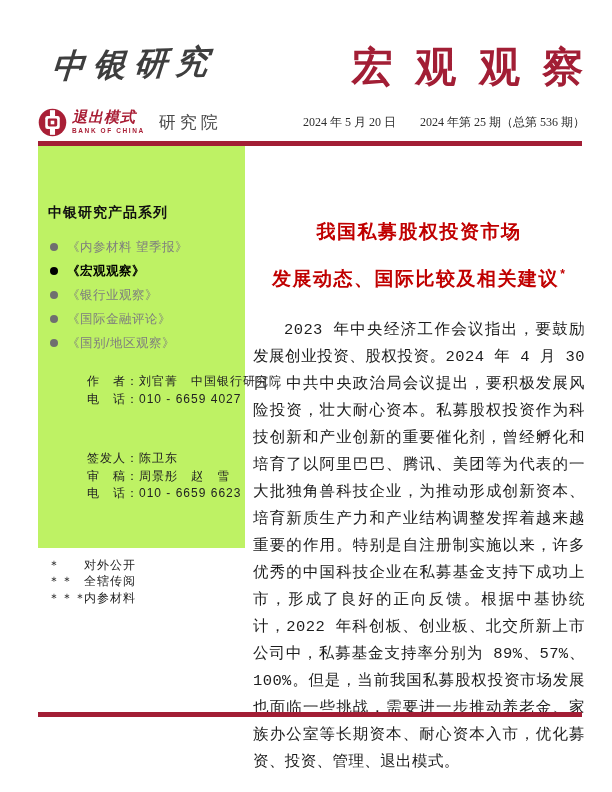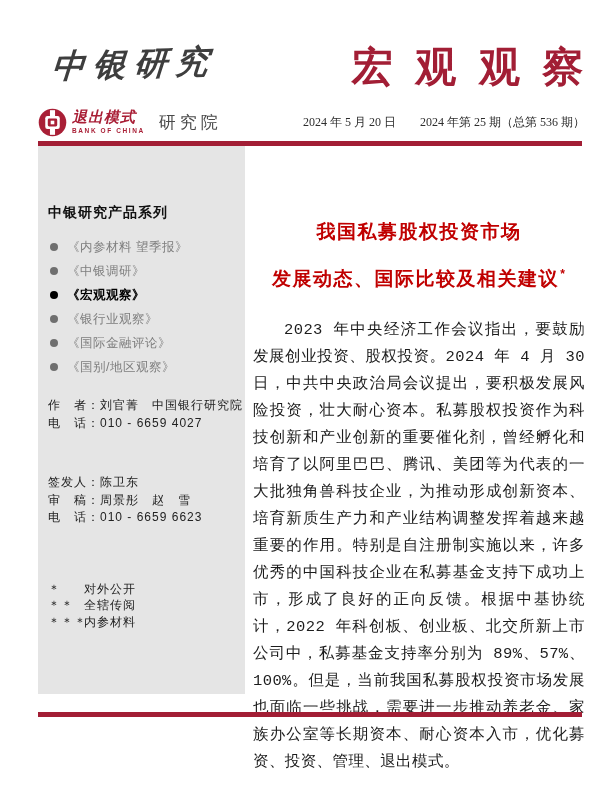--- a/index.html
+++ b/index.html
@@ -45,41 +45,41 @@
   .head-spacer { flex:1; }
   .issue-date { font-size:12px; color:#2d2d2d; white-space:nowrap; }
   .issue-no   { font-size:12px; color:#2d2d2d; margin-left:24px; white-space:nowrap; }
   .rule-top, .rule-bottom {
     position:absolute; left:38px; width:544px; height:4.5px; background:#A21E35;
   }
   .rule-top { top:141px; }
   .rule-bottom { top:712px; }
   
   .sidebar {
-    position:absolute; left:38px; top:146px; width:207px; height:548px;
-    background:#e5e5e5; padding:58px 16px 0 10px;
+    position:absolute; left:38px; top:146px; width:207px; height:402px;
+    background:#bef264; padding:58px 16px 0 10px;
     font-family:"Liberation Sans","DejaVu Sans",sans-serif;
   }
   .series-title {
     font-size:14px; font-weight:bold; color:#111; letter-spacing:1px;
     margin-bottom:13px;
   }
   .series-list { list-style:none; }
   .series-list li {
     display:flex; align-items:center;
     font-size:12.5px; color:#7e7e7e; line-height:24px; letter-spacing:0.5px;
   }
   .series-list li .dot {
     width:8px; height:8px; border-radius:50%; background:#6f6f6f;
     margin:0 9px 0 2px; flex:0 0 auto;
   }
   .series-list li.active { color:#000; font-weight:bold; }
   .series-list li.active .dot { background:#000; }
   .info-block { margin-top:18px; }
-  .info-row { display:flex; font-size:12px; line-height:17.5px; color:#222; }
+  .info-row { display:flex; font-size:12px; line-height:17.5px; color:#222;margin-left:39px; }
   .info-row .k { white-space:pre; letter-spacing:1px; }
   .info-row .v { white-space:pre; letter-spacing:1px; }
   .signer-block { margin-top:42px; }
   .legend-block { margin-top:54px; }
   .legend-row { display:flex; font-size:12px; line-height:16.5px; color:#222; }
   .legend-row .stars { width:36px; white-space:pre; letter-spacing:1px; }
   .legend-row .lbl { letter-spacing:1px; }
   
   .main {
     position:absolute; left:253px; top:212px; width:332px;font-family:Liberation Mono, monospace;
@@ -124,24 +124,20 @@
 
   <div class="rule-top"></div>
 
   <div class="sidebar">
     <div class="series-title">中银研究产品系列</div>
     <ul class="series-list">
       <li>
           <span class="dot"></span>
           <span>《内参材料 望季报》</span>
         </li>
-      <li>
-          <span class="dot"></span>
-          <span>《中银调研》</span>
-        </li>
       <li class="active">
           <span class="dot"></span>
           <span>《宏观观察》</span>
         </li>
       <li>
           <span class="dot"></span>
           <span>《银行业观察》</span>
         </li>
       <li>
           <span class="dot"></span>

